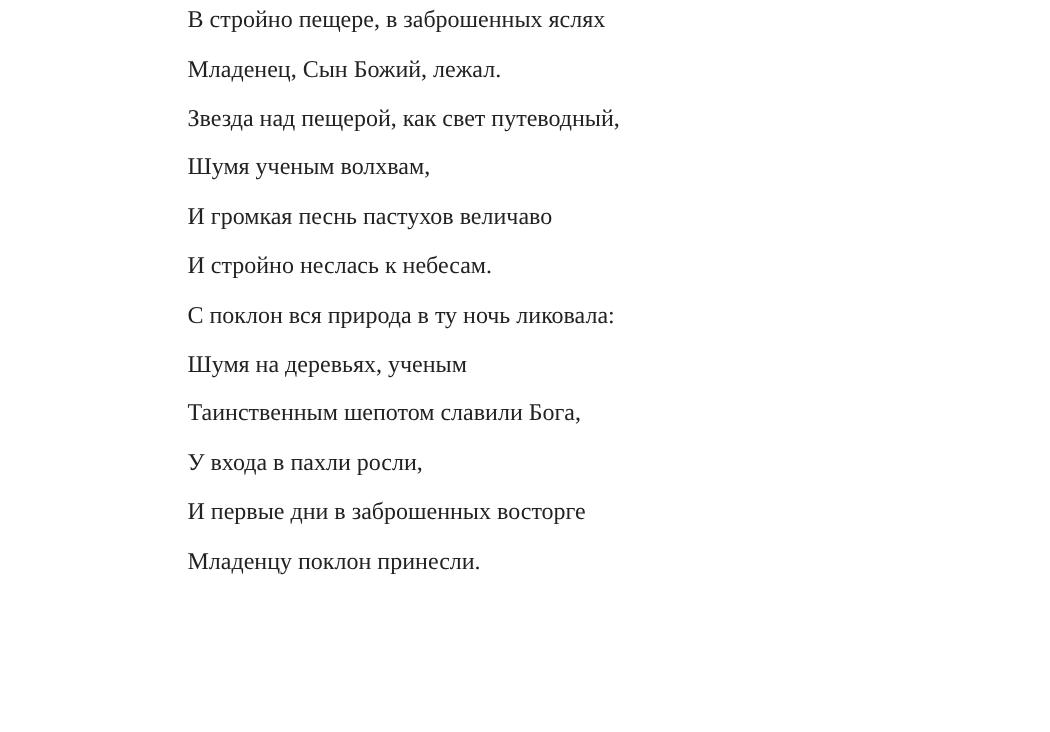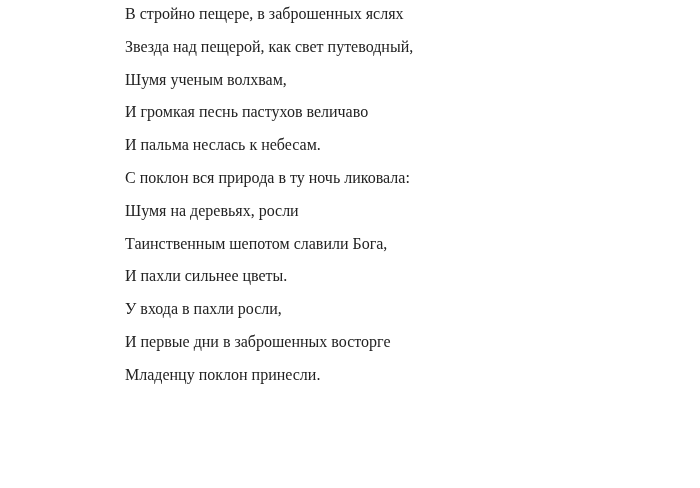--- a/index.html
+++ b/index.html
@@ -28,24 +28,24 @@
       height: 32.8px;
       line-height: 22px;
       white-space: nowrap;
     }
   </style>
 </head>
 <body>
 
 <div class="poem">
   <div class="poem-line">В стройно пещере, в заброшенных яслях</div>
+  <div class="poem-line">Младенец, Сын Божий, лежал.</div>
   <div class="poem-line">Звезда над пещерой, как свет путеводный,</div>
   <div class="poem-line">Шумя ученым волхвам,</div>
   <div class="poem-line">И громкая песнь пастухов величаво</div>
-  <div class="poem-line">И пальма неслась к небесам.</div>
+  <div class="poem-line">И стройно неслась к небесам.</div>
   <div class="poem-line">С поклон вся природа в ту ночь ликовала:</div>
-  <div class="poem-line">Шумя на деревьях, росли</div>
+  <div class="poem-line">Шумя на деревьях, ученым</div>
   <div class="poem-line">Таинственным шепотом славили Бога,</div>
-  <div class="poem-line">И пахли сильнее цветы.</div>
   <div class="poem-line">У входа в пахли росли,</div>
   <div class="poem-line">И первые дни в заброшенных восторге</div>
   <div class="poem-line">Младенцу поклон принесли.</div>
 </div>
 
 </body></html>

